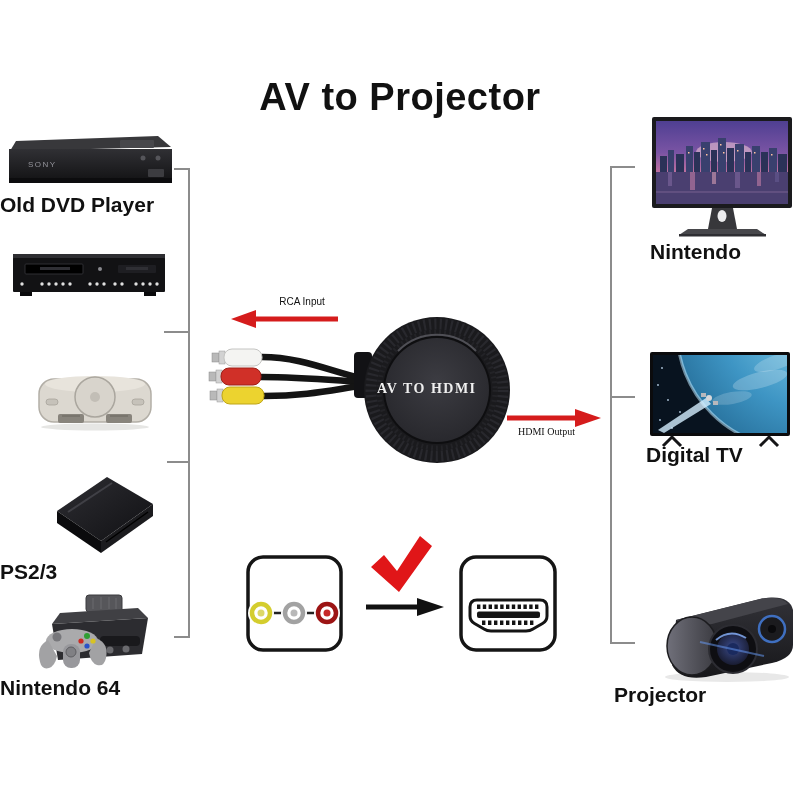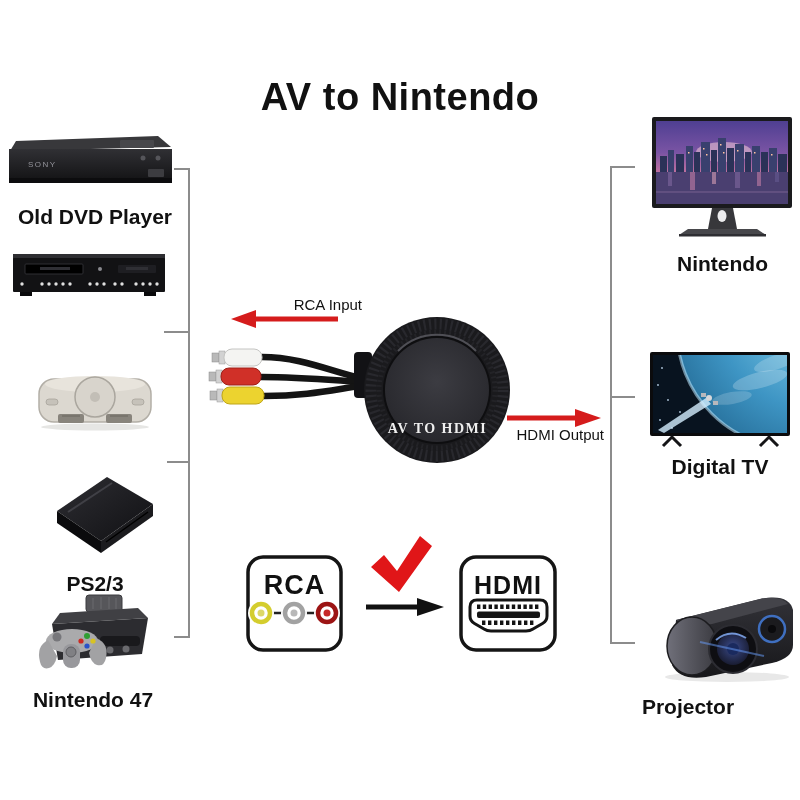--- a/index.html
+++ b/index.html
@@ -2,25 +2,25 @@
 <html><head>
 <meta charset="utf-8">
 <style>
   html,body{margin:0;padding:0;background:#ffffff;}
   .canvas{position:relative;width:800px;height:800px;background:#ffffff;overflow:hidden;
           font-family:"Liberation Sans",sans-serif;}
   svg.layer{position:absolute;left:0;top:0;width:800px;height:800px;}
   .title{position:absolute;left:0;top:76px;width:800px;text-align:center;
          font-size:38px;font-weight:700;color:#111;letter-spacing:0.5px;}
   .dev-label{position:absolute;font-size:21px;font-weight:700;color:#111;
-             text-align:center;line-height:23px;margin-top:12px;}
-  .anno{position:absolute;font-size:15px;font-weight:400;color:#111;text-align:right;}
-  .puck-label{position:absolute;left:377px;top:381px;width:121px;text-align:center;
+             line-height:23px;}
+  .anno{position:absolute;font-size:10px;font-weight:400;color:#111;text-align:center;}
+  .puck-label{position:absolute;left:377px;top:381px;width:121px;text-align:left;
               font-family:"Liberation Serif",serif;font-weight:700;font-size:14px;
-              letter-spacing:1.5px;color:#efefef;margin-top:40px;}
+              letter-spacing:1.5px;color:#efefef;}
   .box-label{position:absolute;font-weight:700;color:#111;text-align:center;letter-spacing:1px;}
   .brand{font-size:8px;letter-spacing:1.5px;fill:#93939a;font-family:"Liberation Sans",sans-serif;}
 </style>
 </head>
 <body>
 
 <div class="canvas">
 
   <svg class="layer" viewBox="0 0 800 800">
     <defs>
@@ -332,31 +332,29 @@
           <rect x="37" y="22.5" width="3.4" height="4.5"></rect>
             <rect x="43" y="22.5" width="3.4" height="4.5"></rect>
           <rect x="49" y="22.5" width="3.4" height="4.5"></rect>
             <rect x="55" y="22.5" width="3.4" height="4.5"></rect>
           <rect x="61" y="22.5" width="3.4" height="4.5"></rect>
         </g>
       </g>
     </g>
   </svg>
 
-  <div class="title">AV to Nintendo</div>
+  <div class="title">AV to Projector</div>
 
   <div class="dev-label" style="left:0;top:193px;width:190px;">Old DVD Player</div>
   <div class="dev-label" style="left:0;top:560px;width:190px;">PS2/3</div>
-  <div class="dev-label" style="left:0;top:676px;width:186px;">Nintendo 47</div>
+  <div class="dev-label" style="left:0;top:676px;width:186px;">Nintendo 64</div>
 
   <div class="dev-label" style="left:650px;top:240px;width:145px;">Nintendo</div>
   <div class="dev-label" style="left:646px;top:443px;width:148px;">Digital TV</div>
   <div class="dev-label" style="left:614px;top:683px;width:148px;">Projector</div>
 
   <div class="anno" style="left:242px;top:296px;width:120px;">RCA Input</div>
-  <div class="anno" style="left:489px;top:426px;width:115px;">HDMI Output</div>
+  <div class="anno" style="left:489px;top:426px;width:115px;font-family:Liberation Serif, serif;">HDMI Output</div>
 
   <div class="puck-label">AV TO HDMI</div>
 
-  <div class="box-label" style="left:248px;top:570px;width:93px;font-size:27px;">RCA</div>
-  <div class="box-label" style="left:461px;top:571px;width:94px;font-size:25px;">HDMI</div>
 
 </div>
 
 </body></html>

